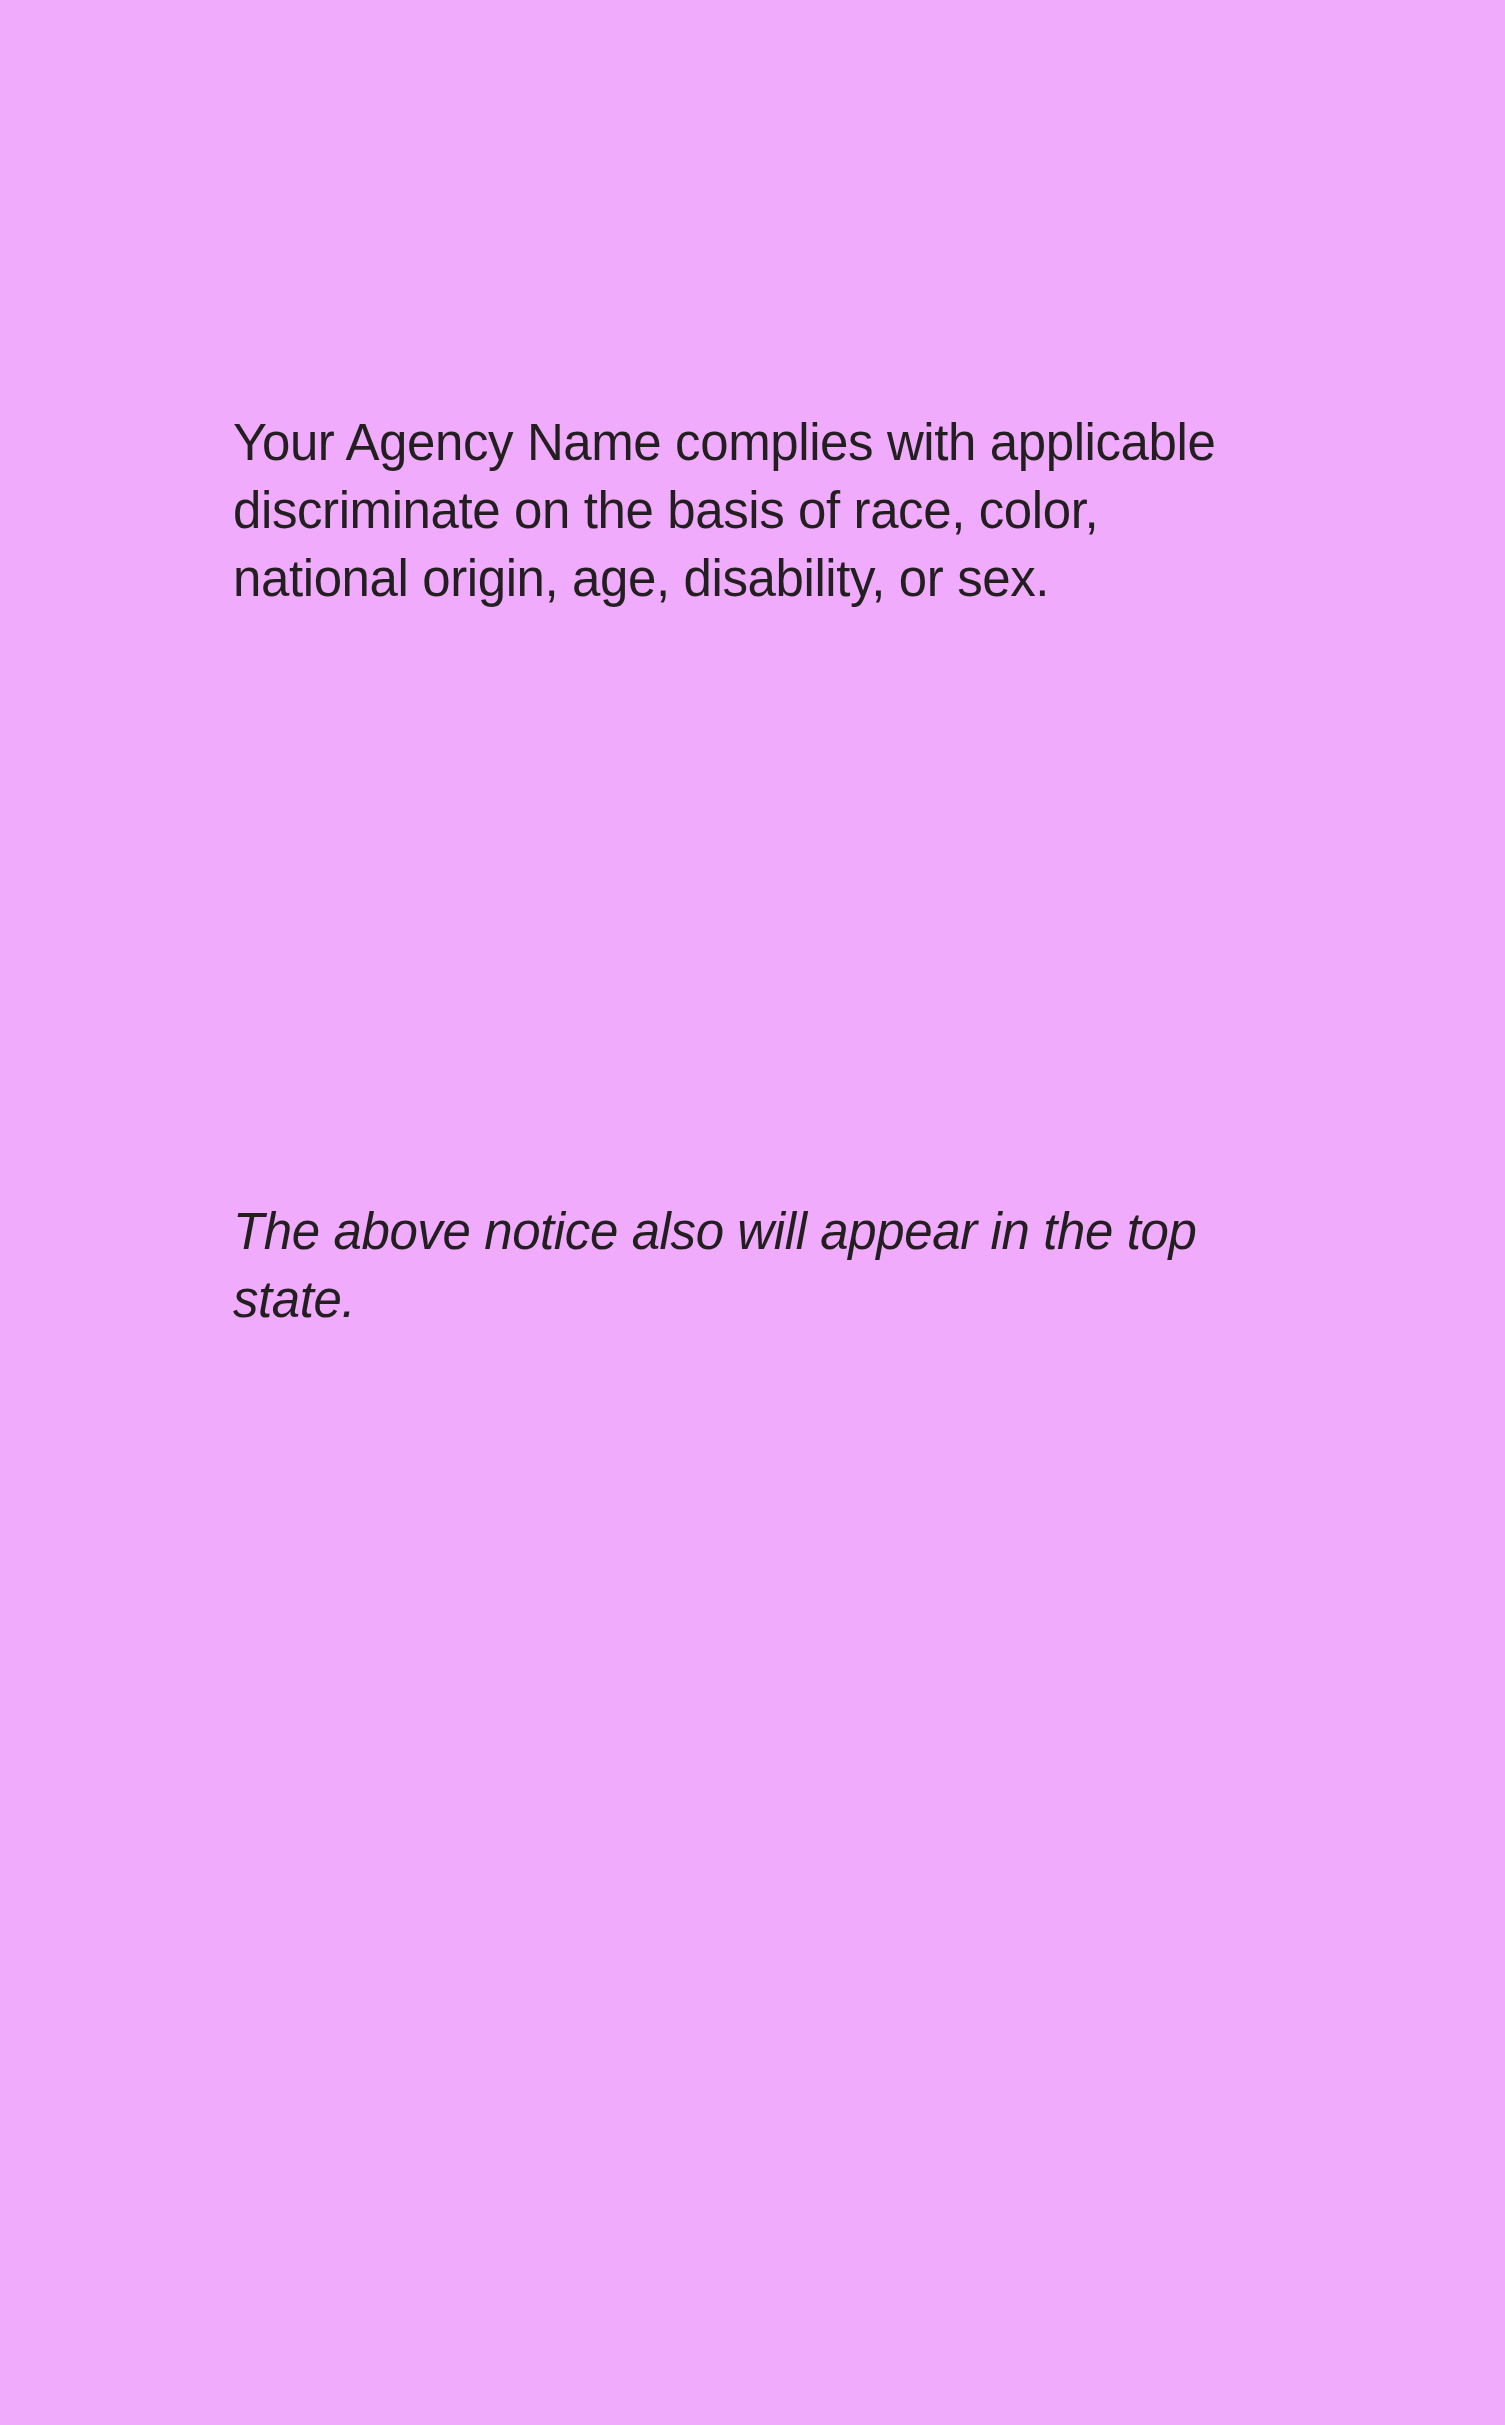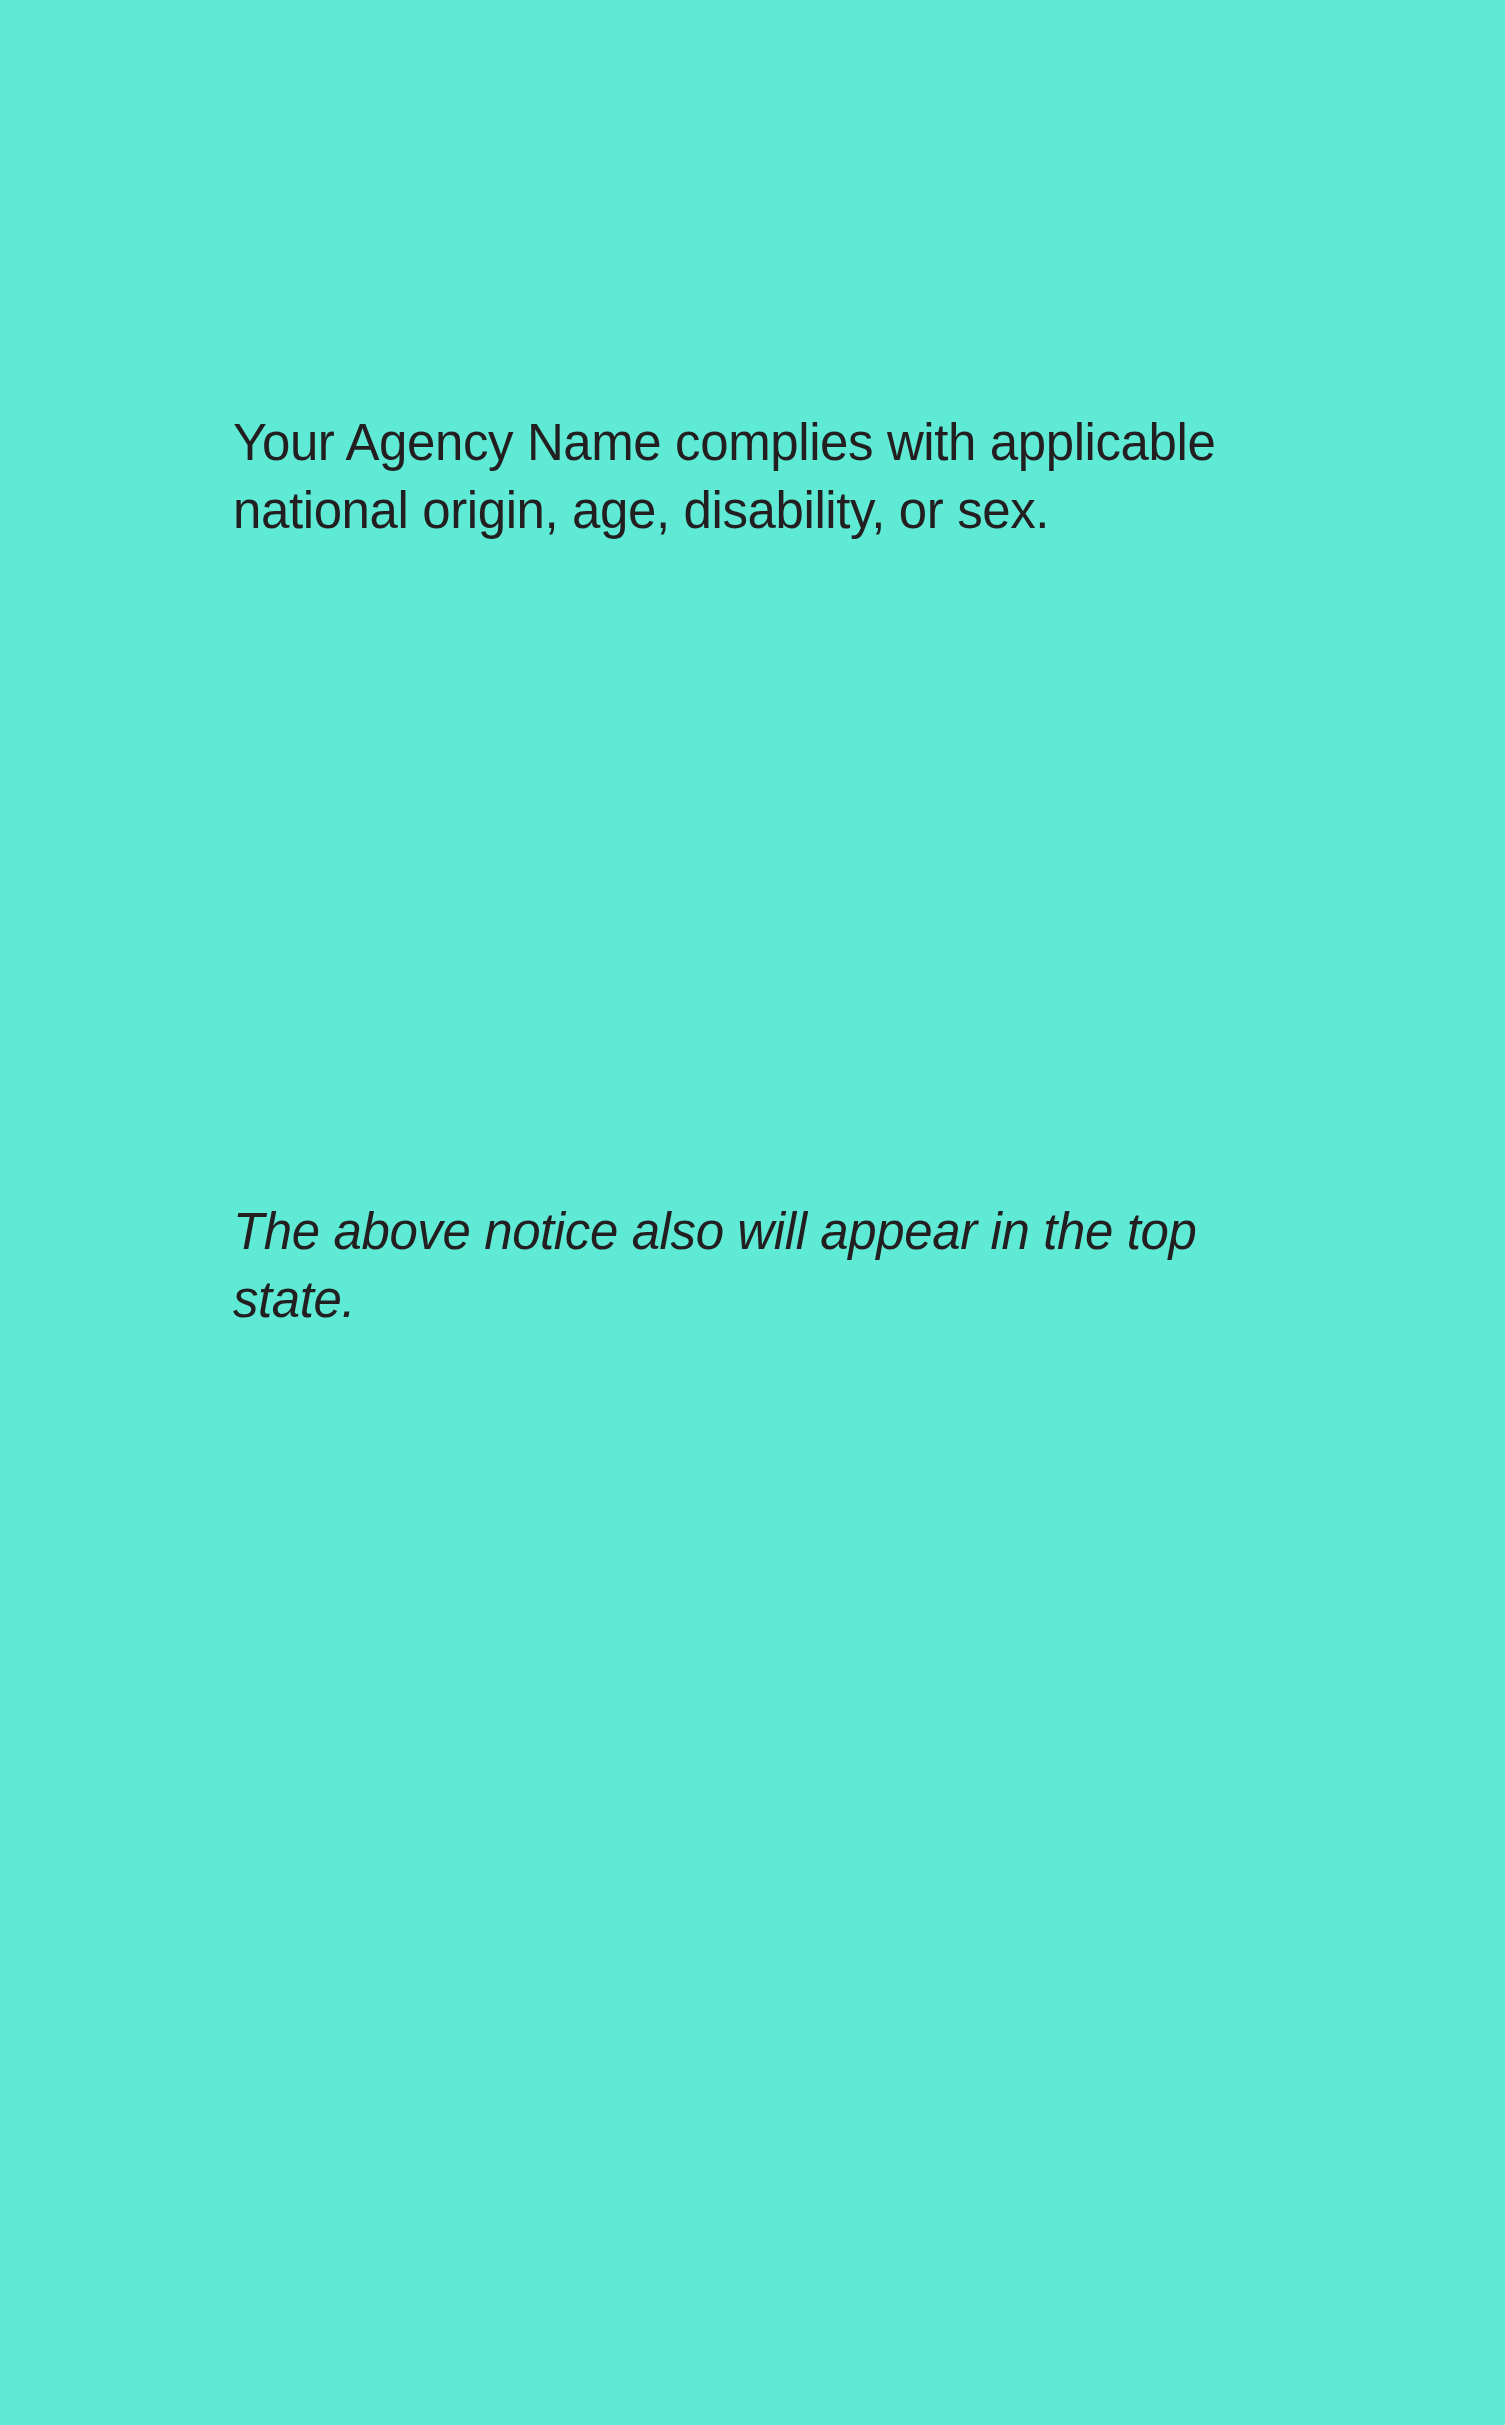--- a/index.html
+++ b/index.html
@@ -4,21 +4,21 @@
 <style>
   html, body {
     margin: 0;
     padding: 0;
     background: #ffffff;
   }
   .page {
     position: relative;
     width: 1506px;
     height: 2426px;
-    background: #5eead4;
+    background: #f0abfc;
     overflow: hidden;
     font-family: "Liberation Sans", "DejaVu Sans", sans-serif;
     color: #231f20;
   }
   .para {
     position: absolute;
     left: 233px;
     margin: 0;
     font-size: 51px;
     line-height: 68px;
@@ -33,20 +33,21 @@
   .para-attention  { top: 736px; }
   .para-note       { top: 1198px; font-style: italic; }
 </style>
 </head>
 <body>
 
 <div class="page">
 
   <p class="para para-compliance">
     <span class="line">Your Agency Name complies with applicable</span>
+    <span class="line">discriminate on the basis of race, color,</span>
     <span class="line">national origin, age, disability, or sex.</span>
   </p>
 
 
   <p class="para para-note">
     <span class="line">The above notice also will appear in the top</span>
     <span class="line">state.</span>
   </p>
 
 </div>

